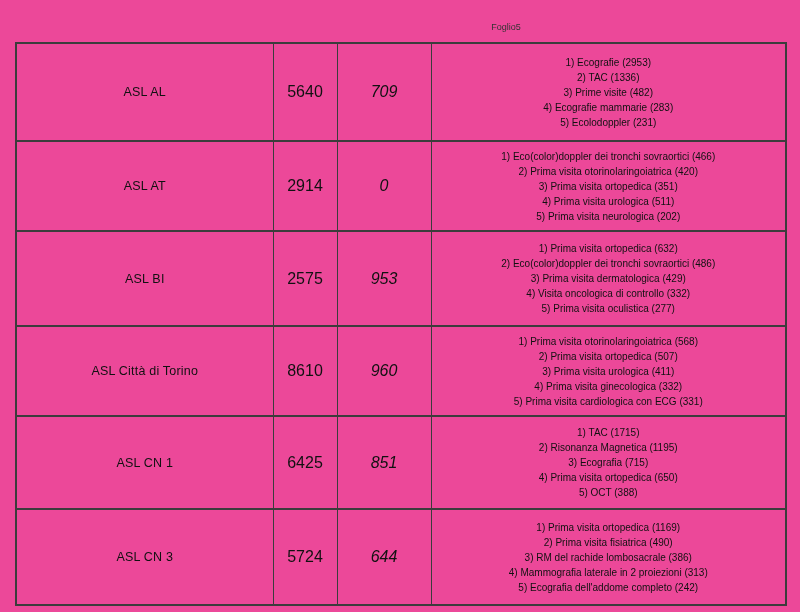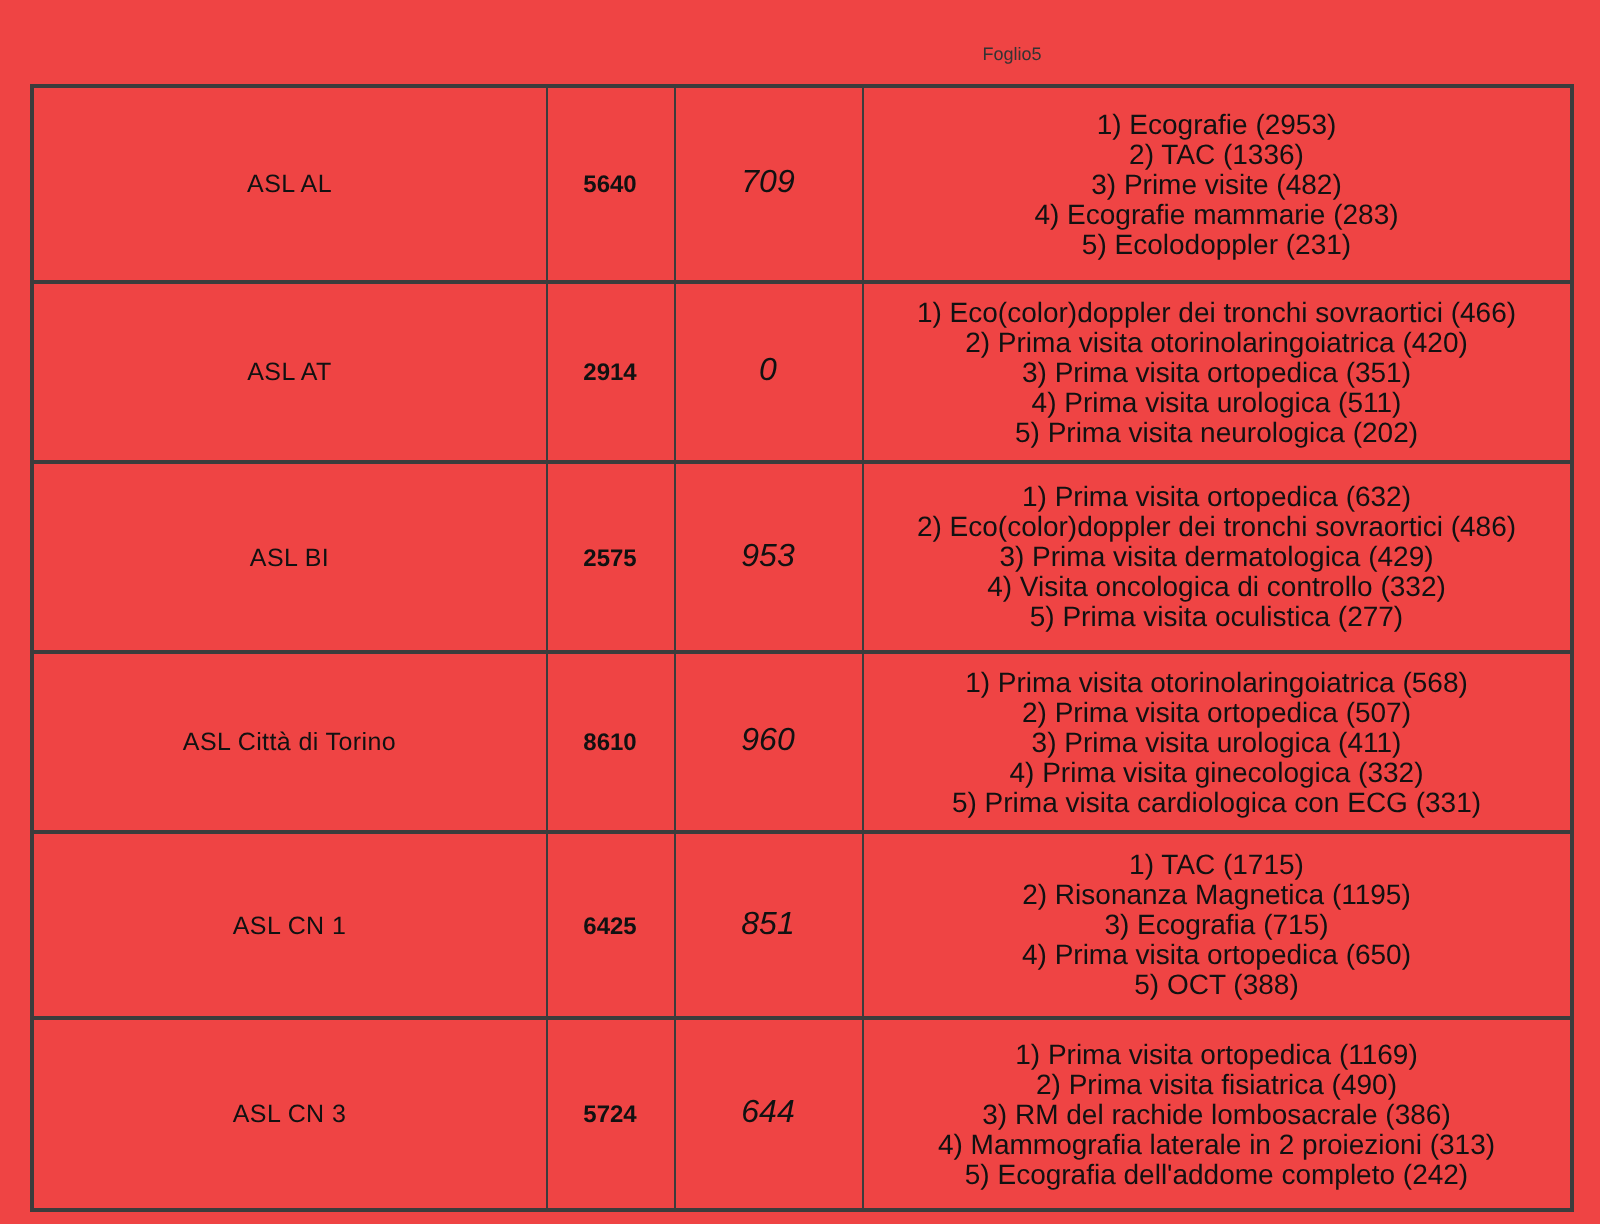--- a/index.html
+++ b/index.html
@@ -6,21 +6,21 @@
     margin: 0;
     padding: 0;
     background: #ffffff;
     font-family: "Liberation Sans", sans-serif;
     color: #111111;
   }
   .page {
     position: relative;
     width: 800px;
     height: 612px;
-    background: #ef4444;
+    background: #ec4899;
     overflow: hidden;
   }
   .sheet-title {
     position: absolute;
     top: 22px;
     left: 506px;
     transform: translateX(-50%);
     font-size: 9px;
     color: #333333;
     white-space: nowrap;
@@ -48,29 +48,28 @@
   col.c-total { width: 64px; }
   col.c-val   { width: 94px; }
   col.c-list  { width: 355px; }
 
   td.name-cell {
     font-weight: normal;
     font-size: 12.5px;
     letter-spacing: 0.2px;
   }
   td.total-cell {
-    font-size: 12px;
-    font-weight: bold;
+    font-size: 16px;
   }
   td.value-cell {
     font-size: 16px;
     font-style: italic;
   }
   td.items-cell {
-    font-size: 14px;
+    font-size: 10px;
     line-height: 15px;
     margin-top: 16px;
   }
   td.items-cell div {
     white-space: nowrap;
   }
 </style>
 </head>
 <body>
 

